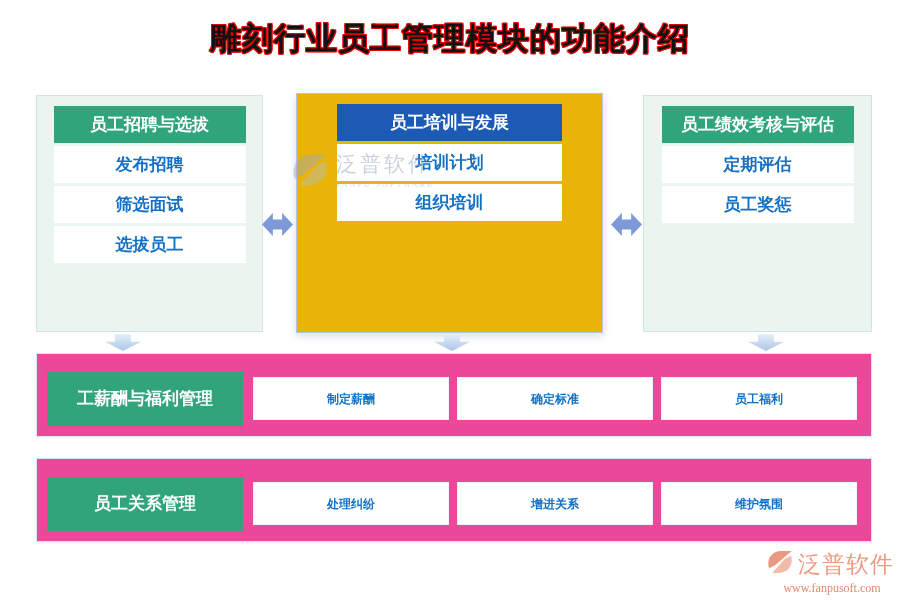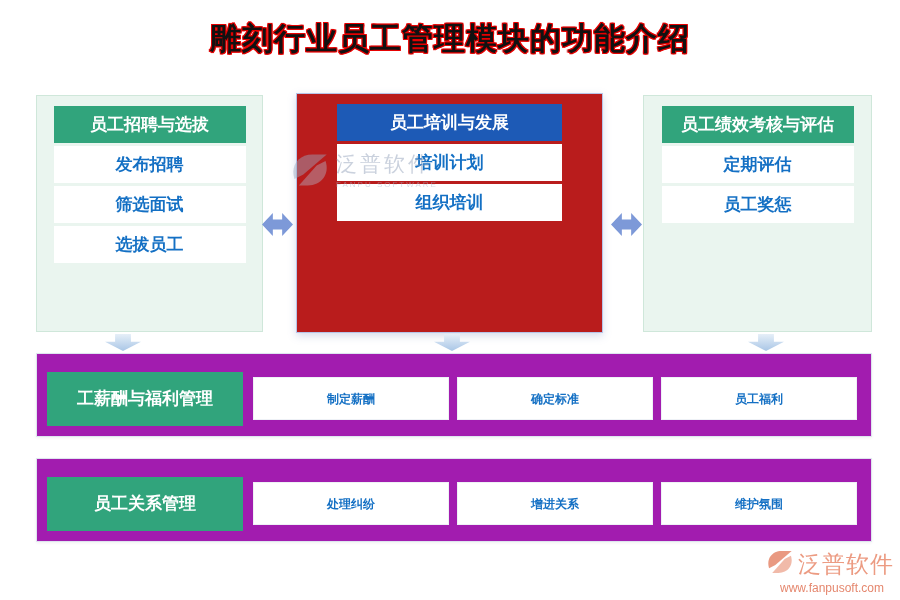--- a/index.html
+++ b/index.html
@@ -1,46 +1,46 @@
 <!DOCTYPE html>
 <html><head>
 <meta charset="utf-8">
 <style>
   * { margin:0; padding:0; box-sizing:border-box; }
   html,body { width:900px; height:600px; background:#fff; font-family:"Liberation Sans", sans-serif; }
-  .canvas { position:relative; width:900px; height:600px; background:#ffffff; overflow:hidden; }
+  .canvas { position:relative; width:900px; height:600px; background:#ffffff; overflow:hidden;font-family:Liberation Serif, serif; }
 
   .title {
     position:absolute; top:18px; left:0; width:100%;
     text-align:center; font-size:31px; font-weight:700; letter-spacing:1px;
     color:#111111;
     text-shadow: 1px 0 0 #e60000, -1px 0 0 #e60000, 0 1px 0 #e60000, 0 -1px 0 #e60000,
                  1px 1px 0 #e60000, -1px -1px 0 #e60000, 1px -1px 0 #e60000, -1px 1px 0 #e60000;
   }
 
   .panel { position:absolute; display:flex; flex-direction:column; align-items:center;
            gap:3px; padding-top:10px; }
   .panel.green-theme { background:#eaf5ef; border:1px solid #cfe7da; }
-  .panel.blue-theme  { background:#b91c1c; border:1px solid #b7c4e8; box-shadow:0 3px 8px rgba(110,130,185,.28); }
+  .panel.blue-theme  { background:#eab308; border:1px solid #b7c4e8; box-shadow:0 3px 8px rgba(110,130,185,.28); }
 
   .hdr { height:37px; line-height:37px; text-align:center; color:#ffffff; font-weight:700; font-size:17px; }
   .hdr.green { background:#31a47c; }
   .hdr.blue  { background:#1d5ab6; }
   .box { height:37px; line-height:37px; background:#ffffff; text-align:center;
          color:#1470c4; font-weight:700; font-size:17px; }
   .w-side { width:192px; } .w-mid { width:225px; }
 
   .harrow { position:absolute; width:31px; height:25px; background:#7d99d8;
     clip-path:polygon(0 50%, 35% 4%, 35% 30%, 65% 30%, 65% 4%, 100% 50%, 65% 96%, 65% 70%, 35% 70%, 35% 96%); }
   .darrow { position:absolute; width:36px; height:17px;
     background:linear-gradient(180deg,#e6eff8 0%, #a9c6e6 100%);
     clip-path:polygon(28% 0, 72% 0, 72% 45%, 100% 45%, 50% 100%, 0 45%, 28% 45%); }
 
   .row { position:absolute; left:36px; width:836px; height:84px;
-         background:#a21caf; border:1px solid #dee5ef; box-shadow:0 1px 3px rgba(0,0,0,.06); }
+         background:#ec4899; border:1px solid #dee5ef; box-shadow:0 1px 3px rgba(0,0,0,.06); }
   .row .hdr-row { position:absolute; left:10px; top:18px; width:196px; height:54px; line-height:54px;
          background:#31a47c; color:#fff; font-weight:700; font-size:17px; text-align:center; }
   .row .box-row { position:absolute; top:23px; width:196px; height:43px; line-height:43px;
          background:#ffffff; border:1px solid #eef1f6; text-align:center;
          color:#1470c4; font-weight:700; font-size:12px; }
 
   .wm-center { position:absolute; left:290px; top:150px; display:flex; align-items:flex-start;
                gap:6px; opacity:.5; pointer-events:none; }
   .wm-center .wm-text-cn { font-size:21px; letter-spacing:3px; color:#97a5bd; font-weight:500; }
   .wm-center .wm-text-en { font-size:8px; letter-spacing:2px; color:#aab6c9; margin-top:2px; }

